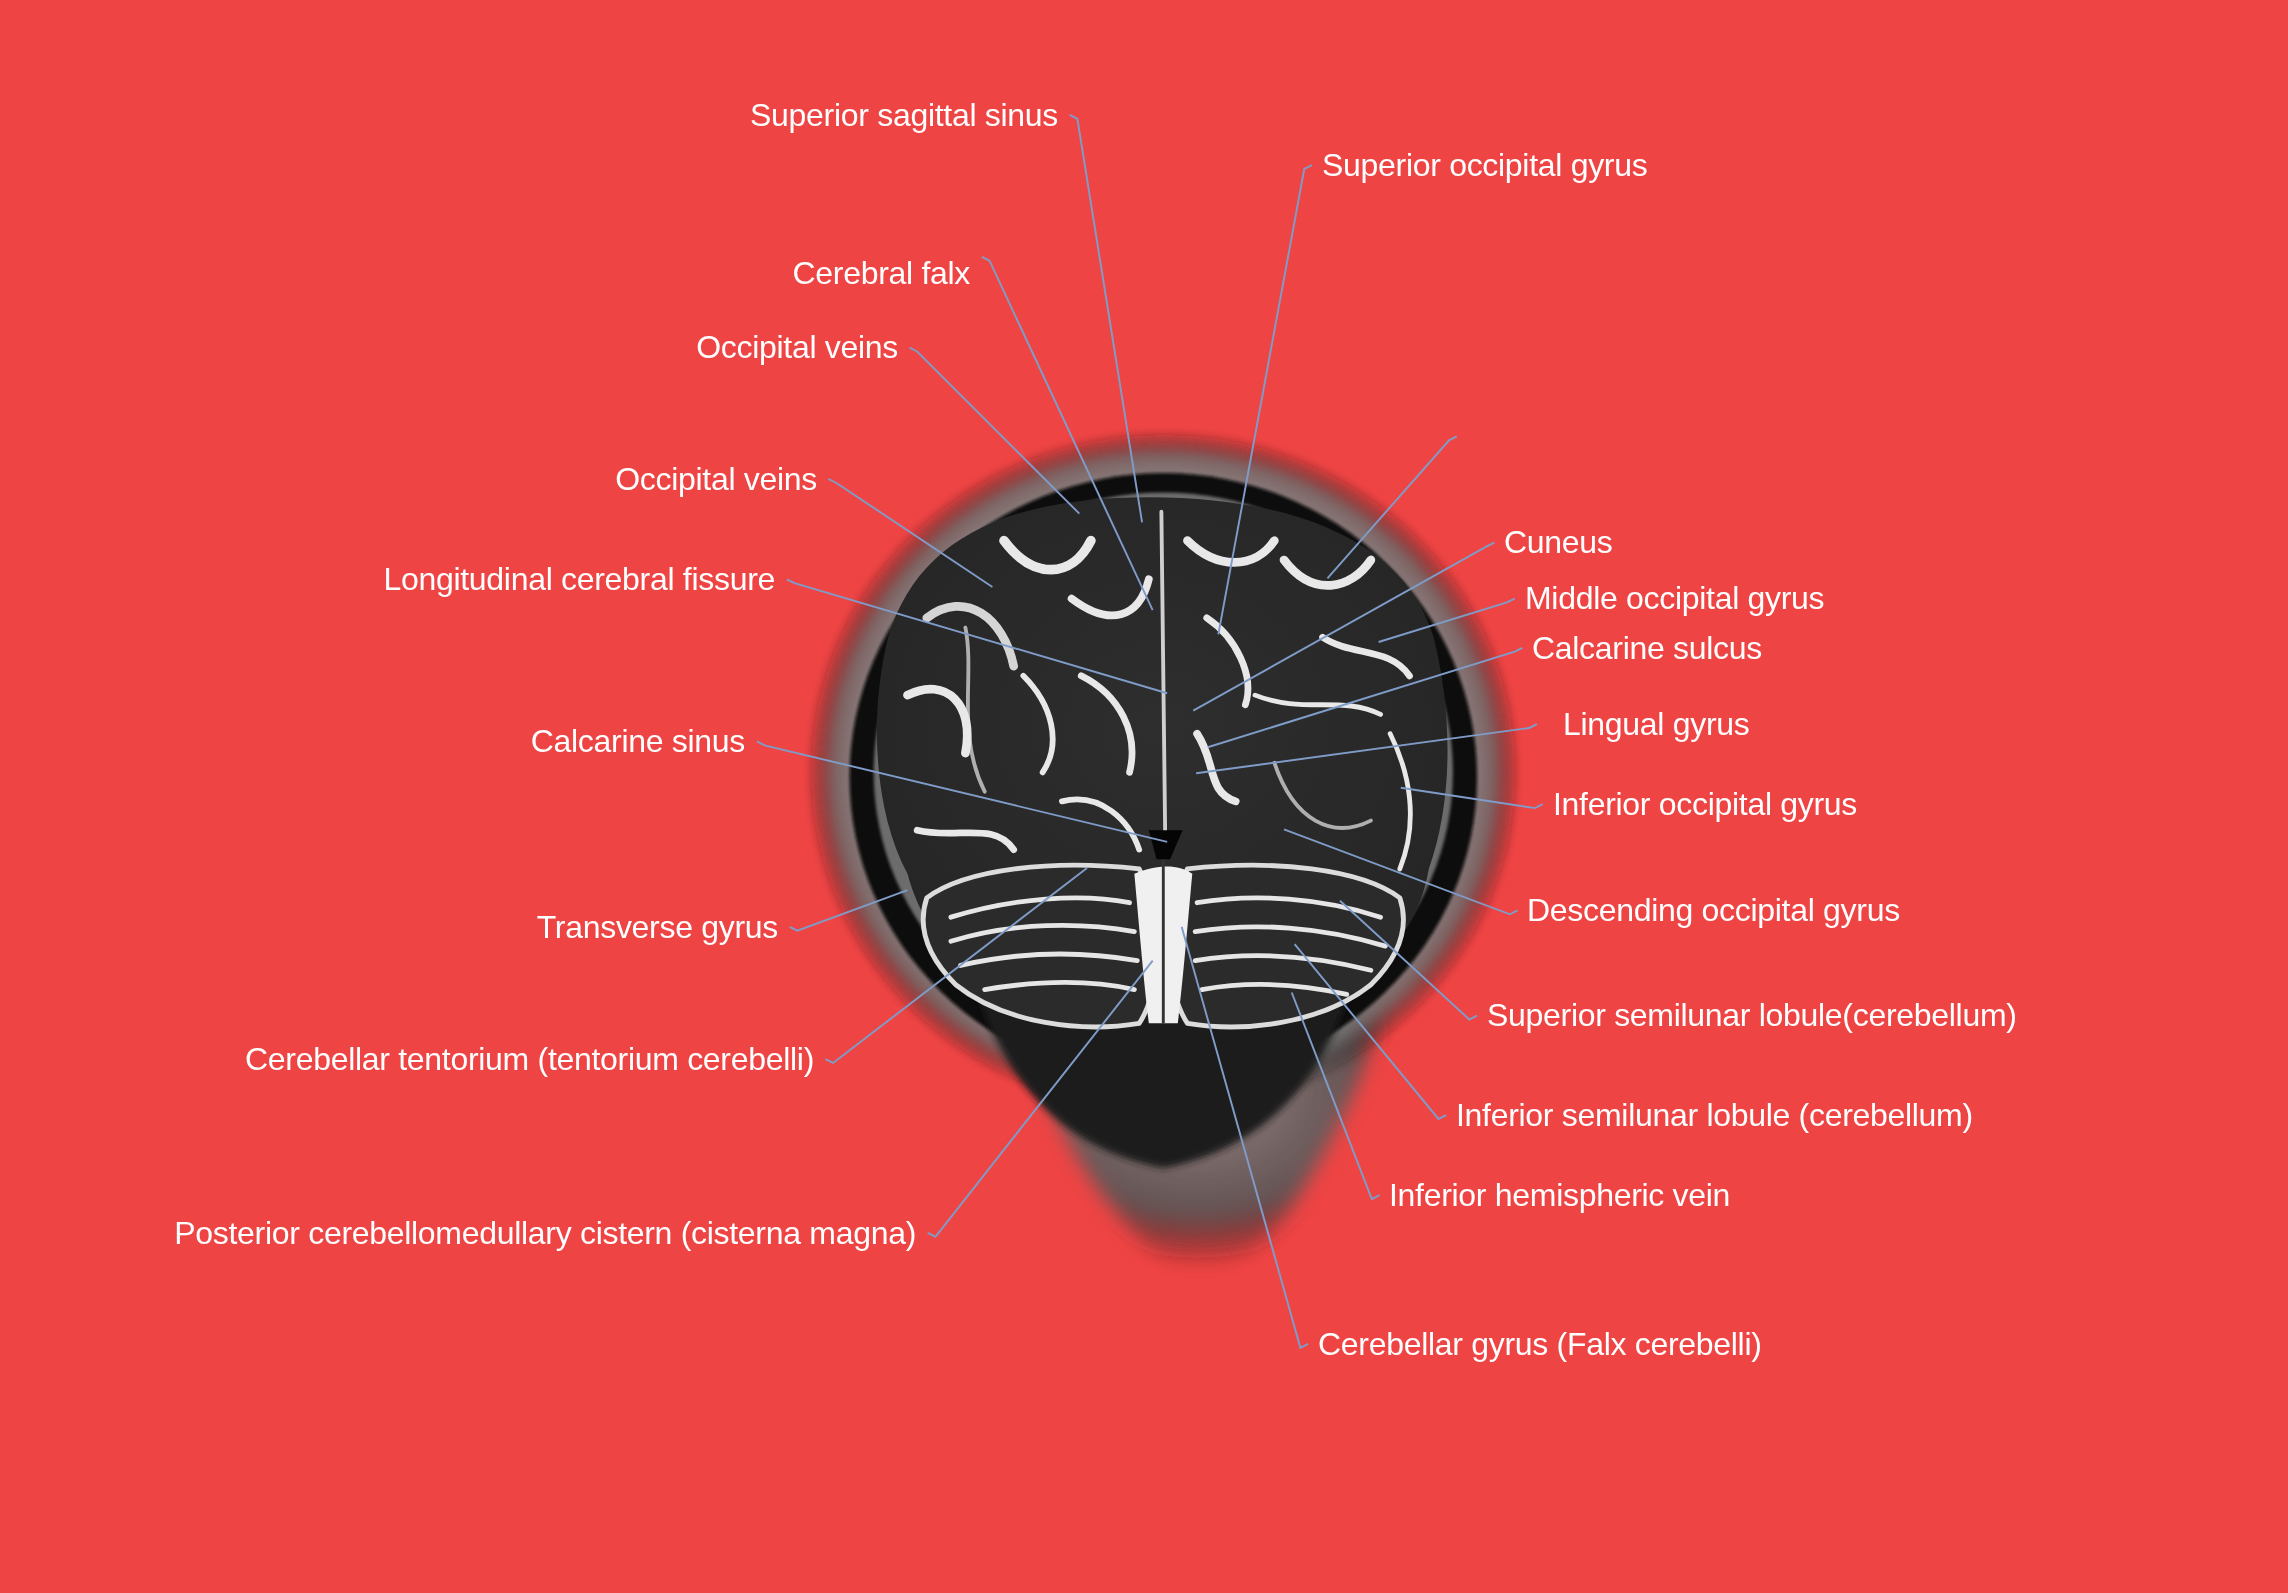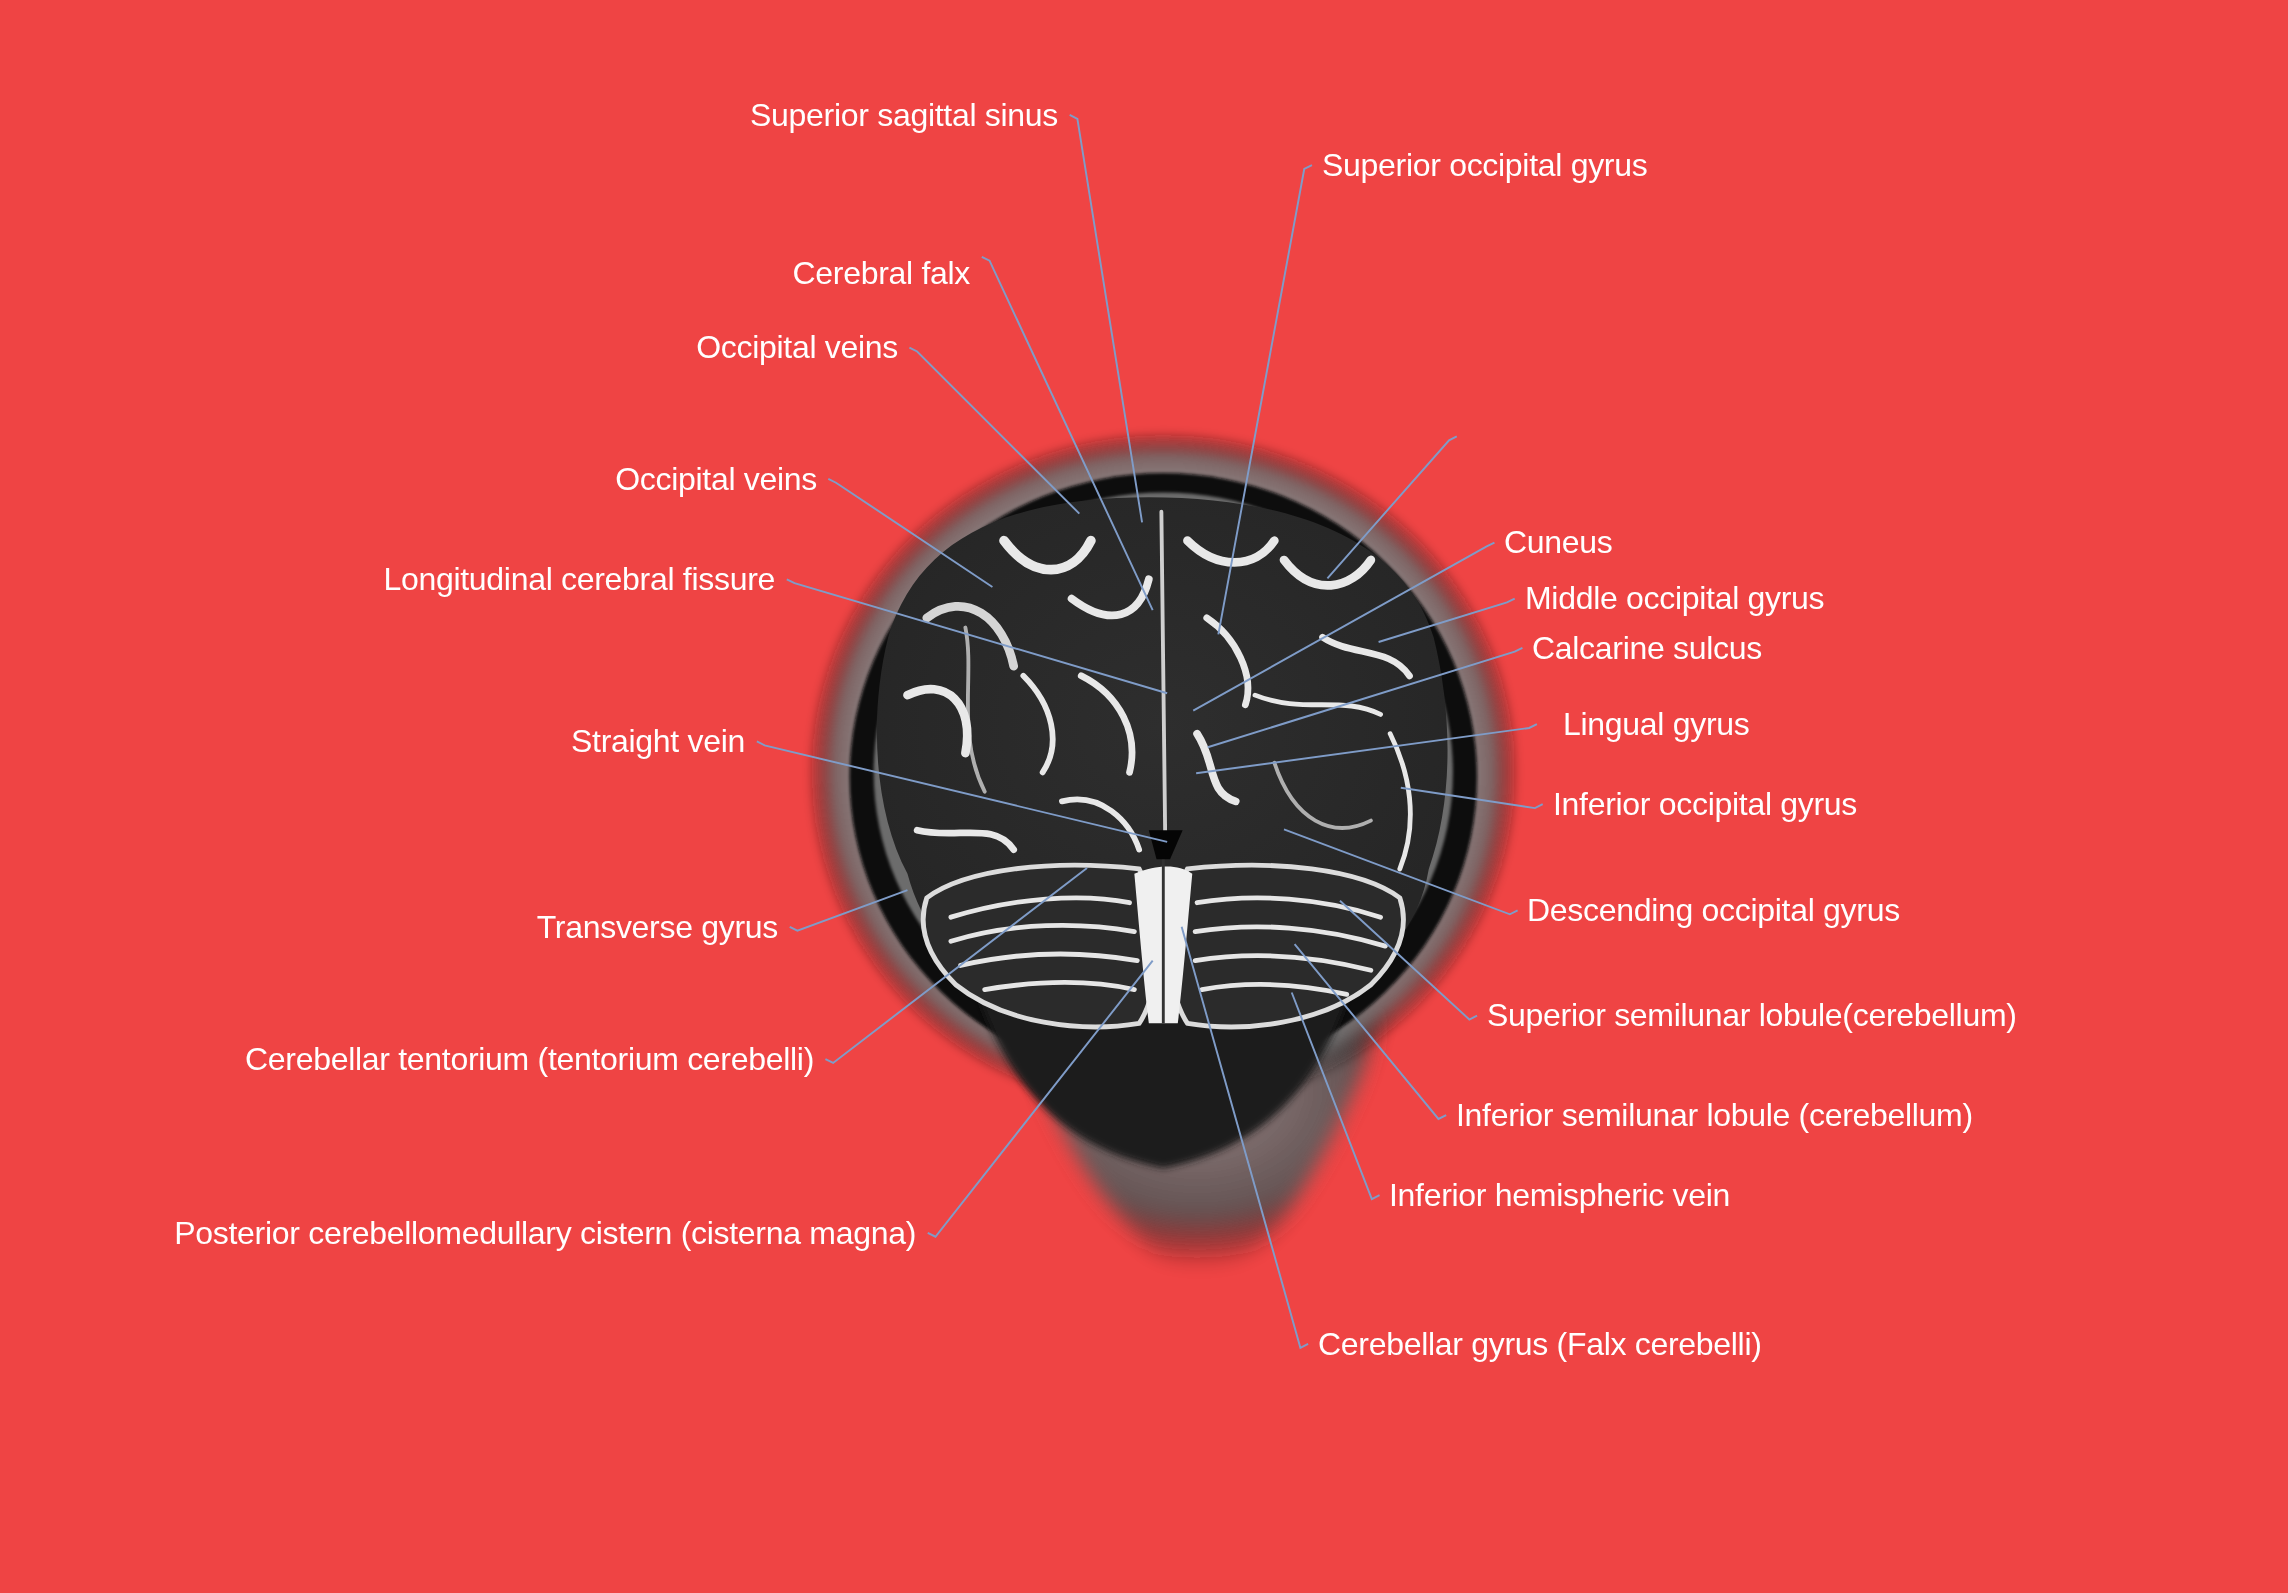--- a/index.html
+++ b/index.html
@@ -126,21 +126,21 @@
         <path d="M1429 1238 L1421 1242 L1338 1028"></path>
         <path d="M1355 1392 L1347 1396 L1224 960"></path>
       </g>
   </svg>
 
   <div class="label right" style="color: rgb(255, 255, 255); top: 96px; right: 1230px;">Superior sagittal sinus</div>
   <div class="label right" style="color: rgb(255, 255, 255); top: 238px; right: 1318px; margin-top: 16px;">Cerebral falx</div>
   <div class="label right" style="color: rgb(255, 255, 255); top: 328px; right: 1390px;">Occipital veins</div>
   <div class="label right" style="color: rgb(255, 255, 255); top: 460px; right: 1471px;">Occipital veins</div>
   <div class="label right" style="color: rgb(255, 255, 255); top: 560px; right: 1513px;">Longitudinal cerebral fissure</div>
-  <div class="label right" style="color: rgb(255, 255, 255); top: 722px; right: 1543px;">Straight vein</div>
+  <div class="label right" style="color: rgb(255, 255, 255); top: 722px; right: 1543px;">Calcarine sinus</div>
   <div class="label right" style="color: rgb(255, 255, 255); top: 908px; right: 1510px;">Transverse gyrus</div>
   <div class="label right" style="color: rgb(255, 255, 255); top: 1040px; right: 1474px;">Cerebellar tentorium (tentorium cerebelli)</div>
   <div class="label right" style="color: rgb(255, 255, 255); top: 1214px; right: 1372px;">Posterior cerebellomedullary cistern (cisterna magna)</div>
 
   <div class="label" style="color: rgb(255, 255, 255); top: 146px; left: 1322px;">Superior occipital gyrus</div>
   <div class="label" style="color: rgb(255, 255, 255); top: 523px; left: 1504px;">Cuneus</div>
   <div class="label" style="color: rgb(255, 255, 255); top: 579px; left: 1525px;">Middle occipital gyrus</div>
   <div class="label" style="color: rgb(255, 255, 255); top: 629px; left: 1532px; text-align: center;">Calcarine sulcus</div>
   <div class="label" style="color: rgb(255, 255, 255); top: 705px; left: 1547px; margin-left: 16px;">Lingual gyrus</div>
   <div class="label" style="color: rgb(255, 255, 255); top: 785px; left: 1553px;">Inferior occipital gyrus</div>

